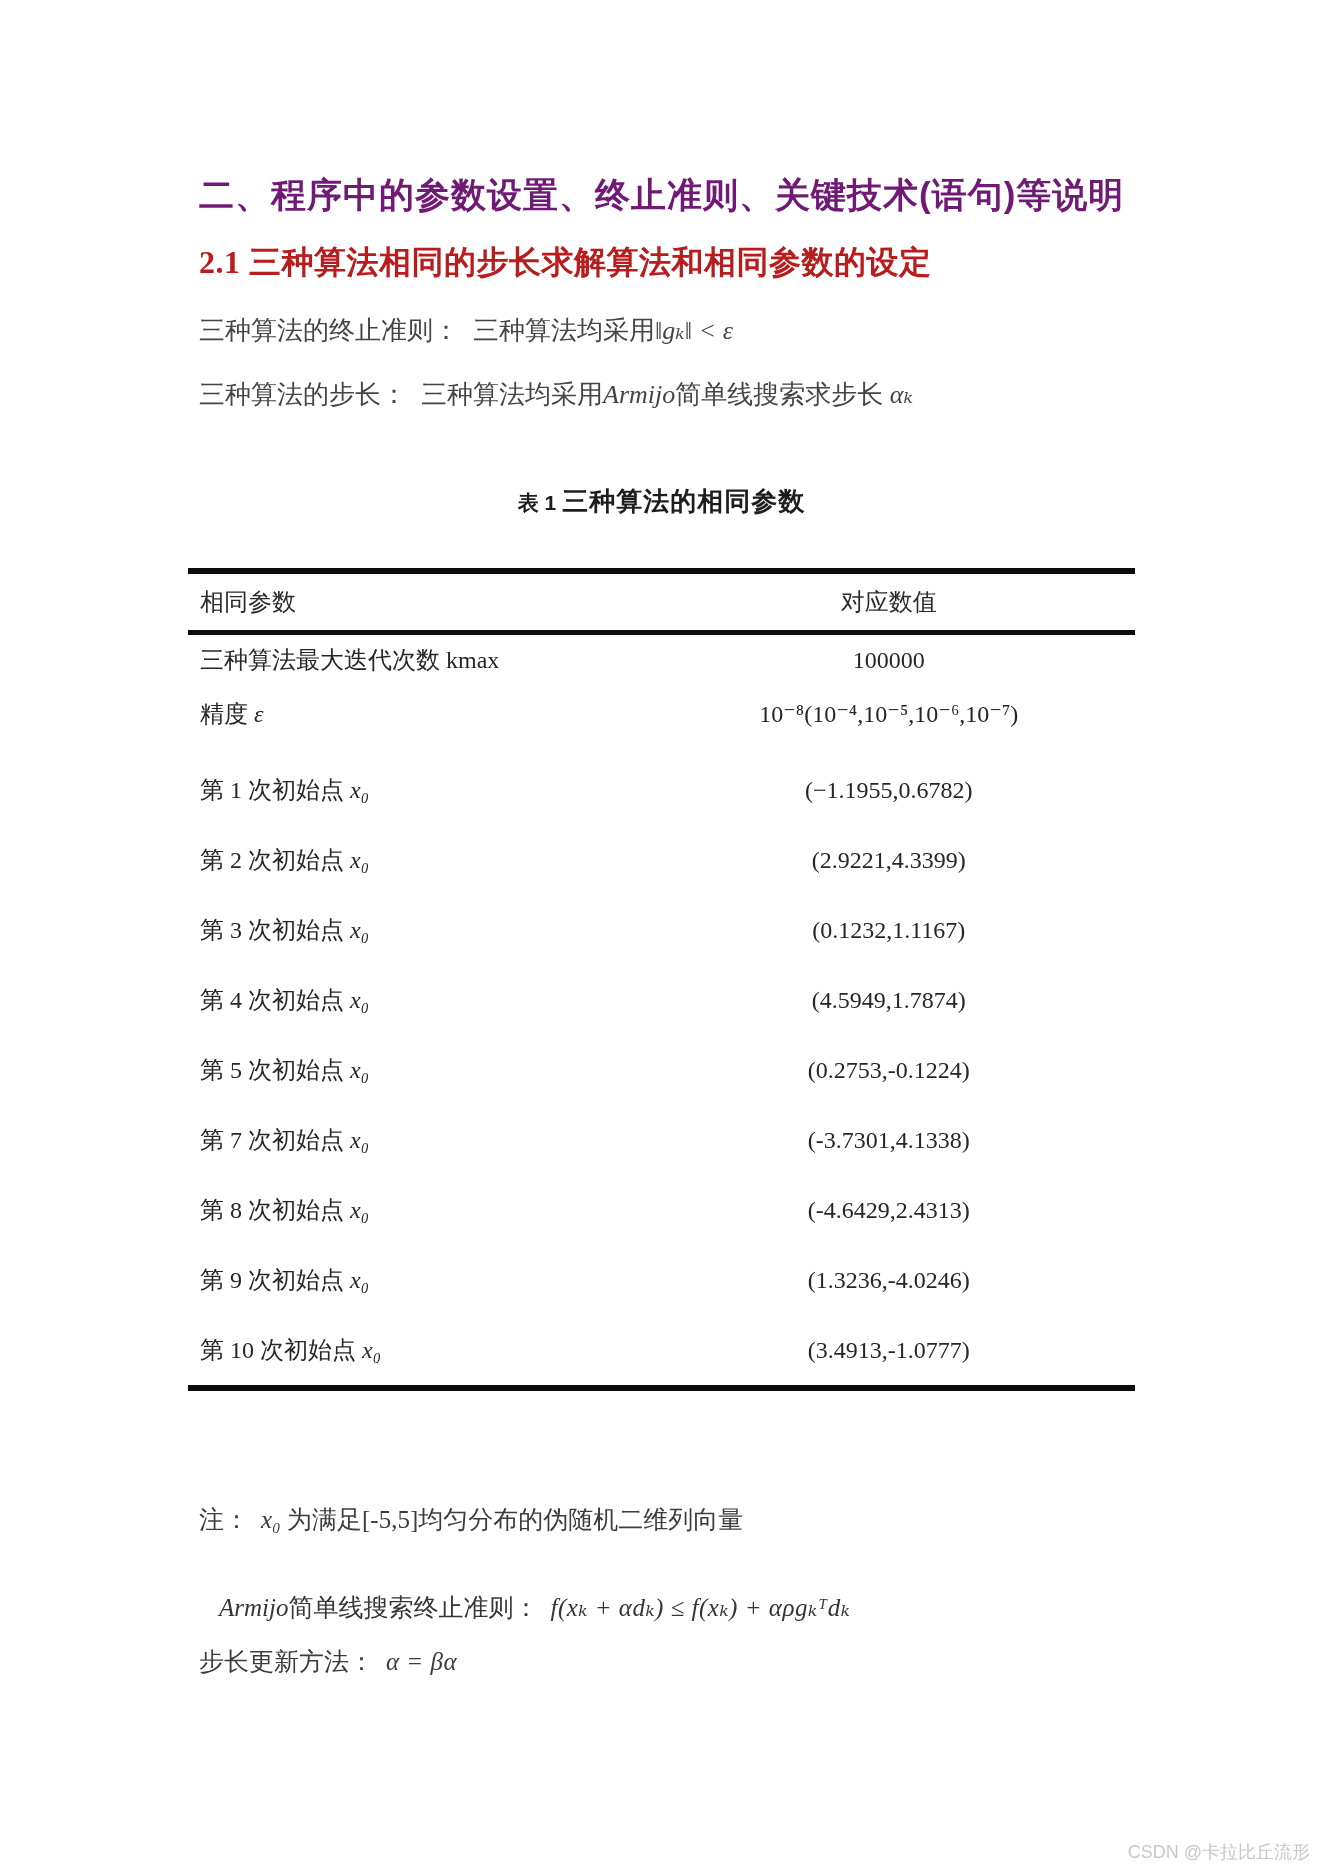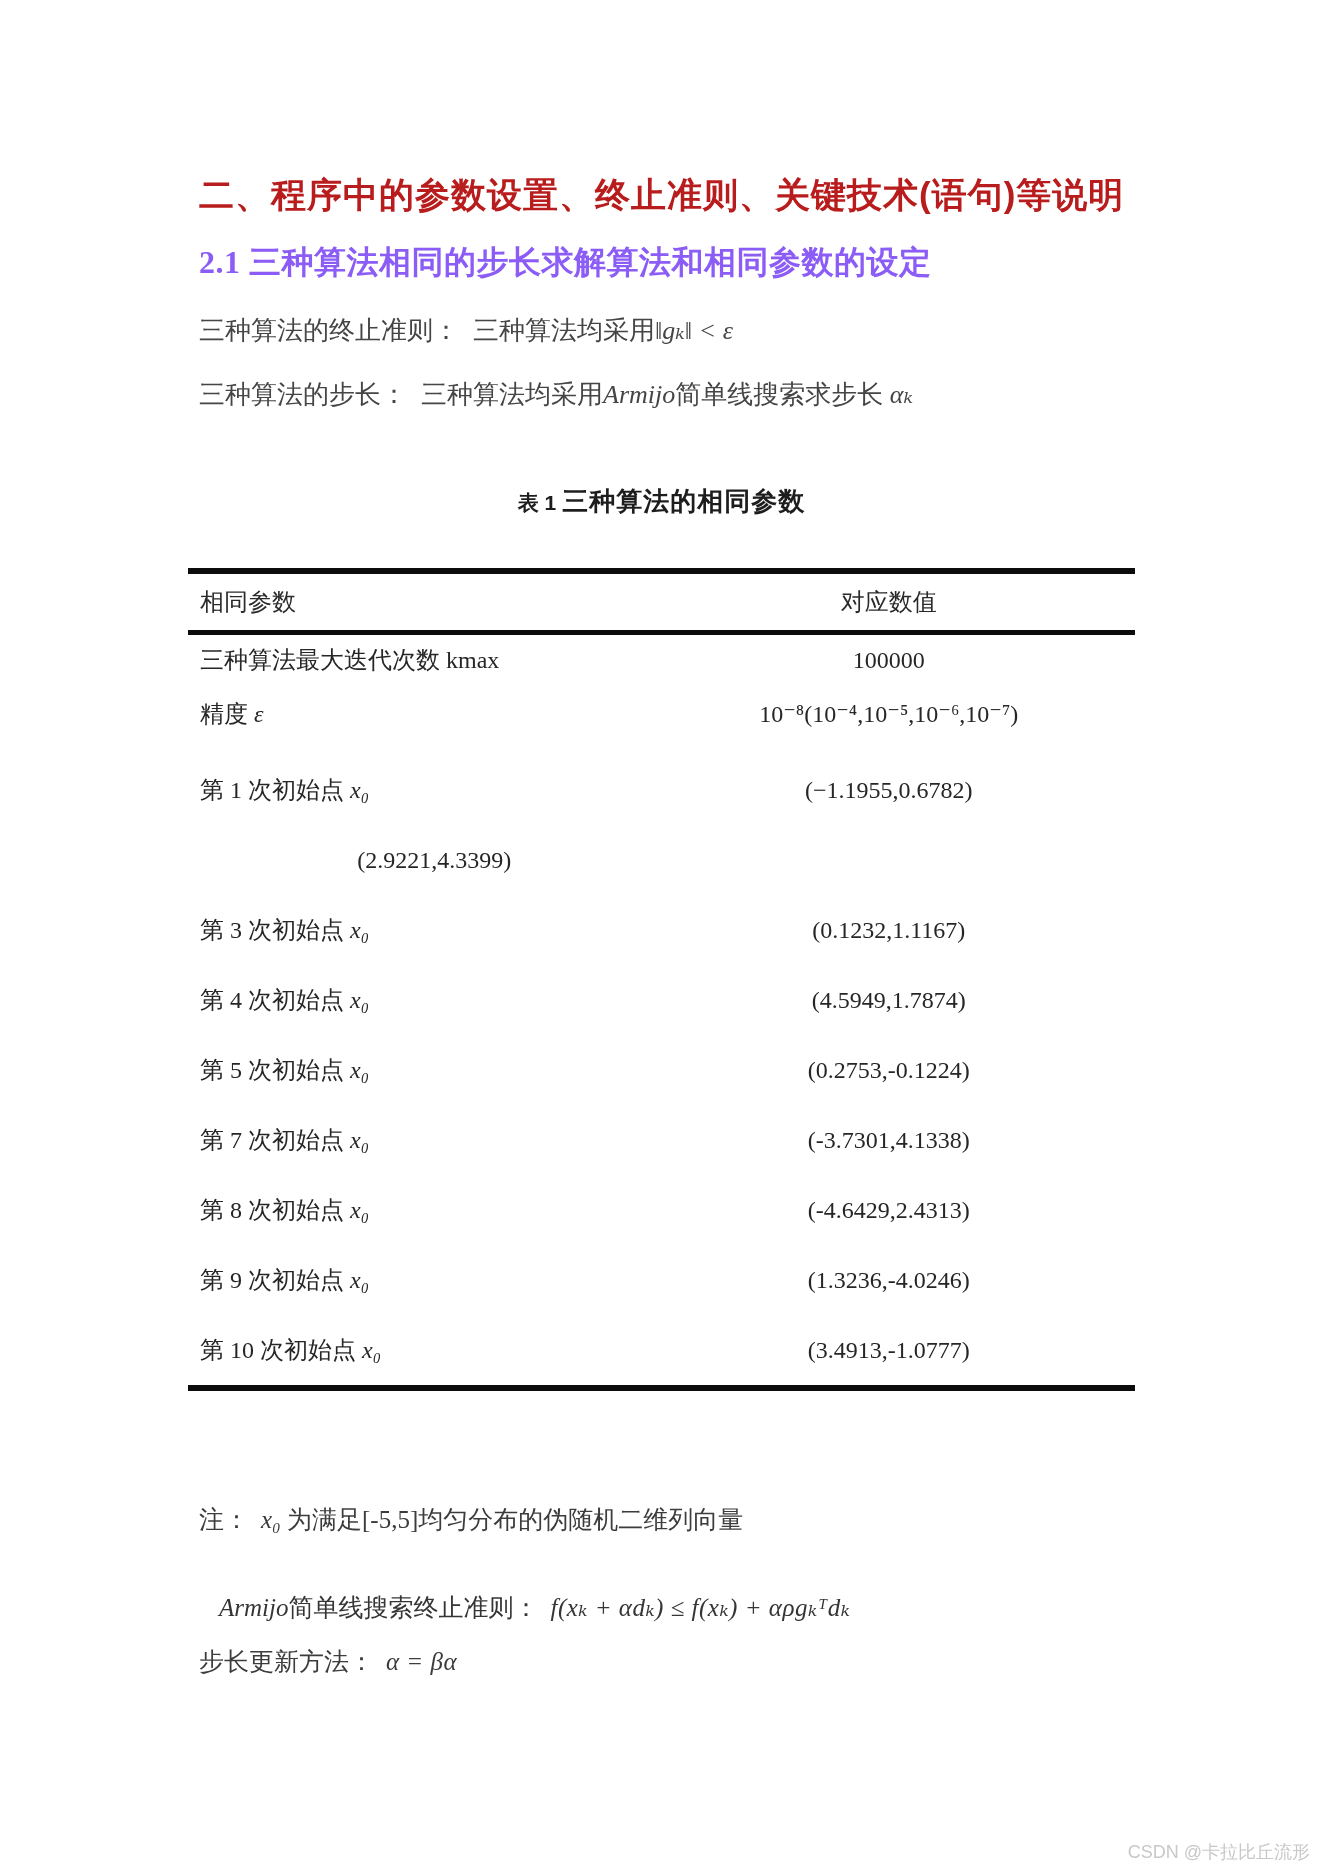--- a/index.html
+++ b/index.html
@@ -9,27 +9,27 @@
     height:1871px;
     background:#ffffff;
     overflow:hidden;
     font-family:"Liberation Serif","DejaVu Serif",serif;
     color:#222;
   }
   
   .section-title{
     position:absolute; left:199px; top:172px; margin:0;
     font-family:"Liberation Sans","DejaVu Sans",sans-serif;
-    font-size:35px; font-weight:bold; color:#b91c1c;
+    font-size:35px; font-weight:bold; color:#701a75;
     letter-spacing:1px; white-space:nowrap;
   }
   .subsection-title{
     position:absolute; left:199px; top:241px; margin:0;
     font-family:"Liberation Serif","DejaVu Serif",serif;
-    font-size:32px; font-weight:bold; color:#8b5cf6;
+    font-size:32px; font-weight:bold; color:#b91c1c;
     letter-spacing:0.5px; white-space:nowrap;
   }
   
   .para{
     position:absolute; left:199px; margin:0;
     font-size:26px; color:#454545; white-space:nowrap;
   }
   .para-1{top:313px;}
   .para-2{top:377px;}
   .para .plabel{margin-right:14px;}
@@ -107,20 +107,21 @@
       <div class="cell-l"><span class="rt">精度 </span><span class="mi rm">ε</span></div>
       <div class="cell-r">10⁻⁸(10⁻⁴,10⁻⁵,10⁻⁶,10⁻⁷)</div>
     </div>
 
     <div class="row first-coord">
       <div class="cell-l"><span class="rt">第 1 次初始点 </span><span class="mi rm">x₀</span></div>
       <div class="cell-r">(−1.1955,0.6782)</div>
     </div>
 
     <div class="row">
+      <div class="cell-l"><span class="rt">第 2 次初始点 </span><span class="mi rm">x₀</span></div>
       <div class="cell-r">(2.9221,4.3399)</div>
     </div>
 
     <div class="row">
       <div class="cell-l"><span class="rt">第 3 次初始点 </span><span class="mi rm">x₀</span></div>
       <div class="cell-r">(0.1232,1.1167)</div>
     </div>
 
     <div class="row">
       <div class="cell-l"><span class="rt">第 4 次初始点 </span><span class="mi rm">x₀</span></div>

